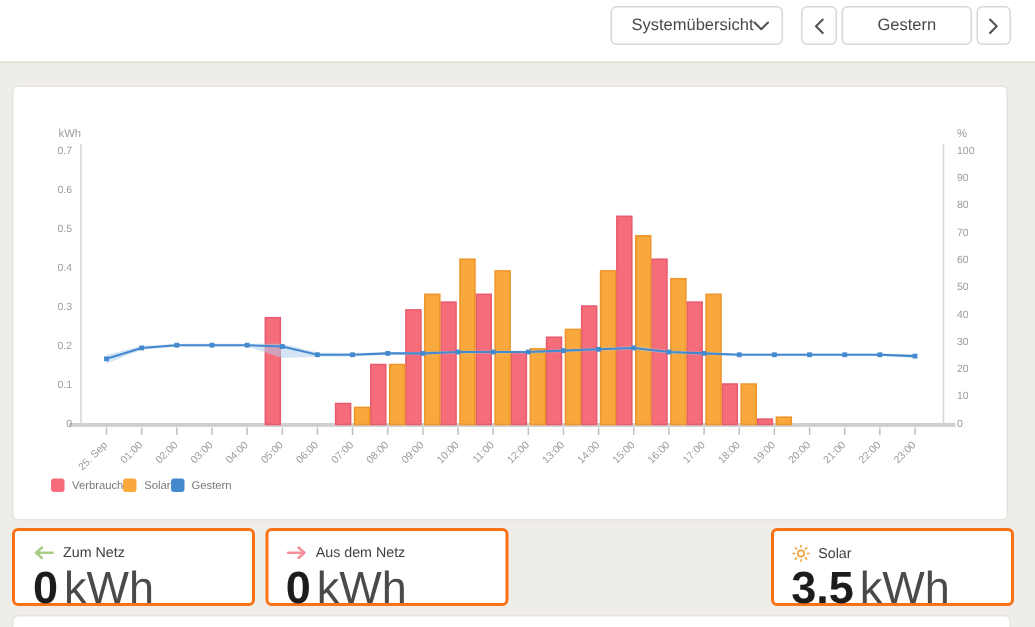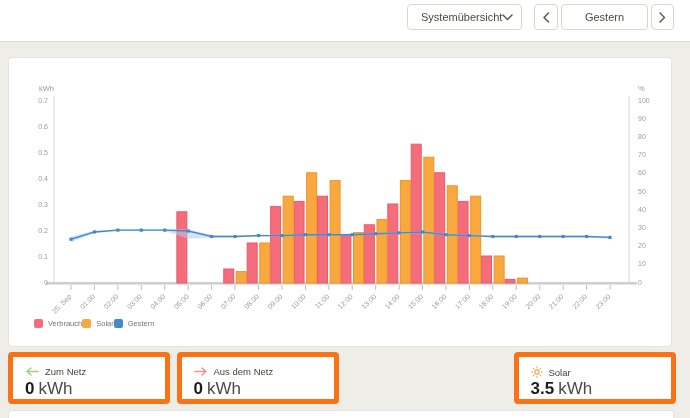--- a/index.html
+++ b/index.html
@@ -23,25 +23,25 @@
   .unit-left{left:30px;top:26px;}
   .unit-right{left:629px;top:26px;}
   #chart-svg{position:absolute;left:0;top:0;}
 
   .legend{position:absolute;left:25px;top:261px;display:flex;align-items:center;}
   .legend-item{display:flex;align-items:flex-start;}
   .legend-swatch{width:9px;height:9px;border-radius:2px;margin-right:5px;}
   .legend-label{font-size:7.5px;color:#777;}
 
   
-  .card{position:absolute;top:352px;width:162px;height:52px;background:#FFFFFF;border:5px solid #f97316;border-radius:4px;box-sizing:border-box;}
+  .card{position:absolute;top:352px;width:162px;height:52px;background:#FFFFFF;border:2px solid #f97316;border-radius:4px;box-sizing:border-box;}
   .card-head{position:absolute;left:12px;top:9px;display:flex;align-items:center;}
   .card-icon{margin-right:6px;display:flex;align-items:center;}
   .card-label{font-size:9.5px;color:#44423E;}
-  .card-value{position:absolute;left:12px;top:22px;font-size:17px;color:#1C1C1C;font-weight:600;}
+  .card-value{position:absolute;left:12px;top:22px;font-size:30px;color:#1C1C1C;font-weight:600;}
   .card-unit{font-weight:300;color:#4A4A4A;margin-left:4px;}
 
   .peek-panel{position:absolute;left:8px;top:410px;width:666px;height:12px;background:#FFFFFF;border:1px solid #E7E4DE;border-bottom:none;border-radius:4px 4px 0 0;box-sizing:border-box;}
 </style>
 </head>
 <body>
 
 <div id="app">
 
   <div class="header">

